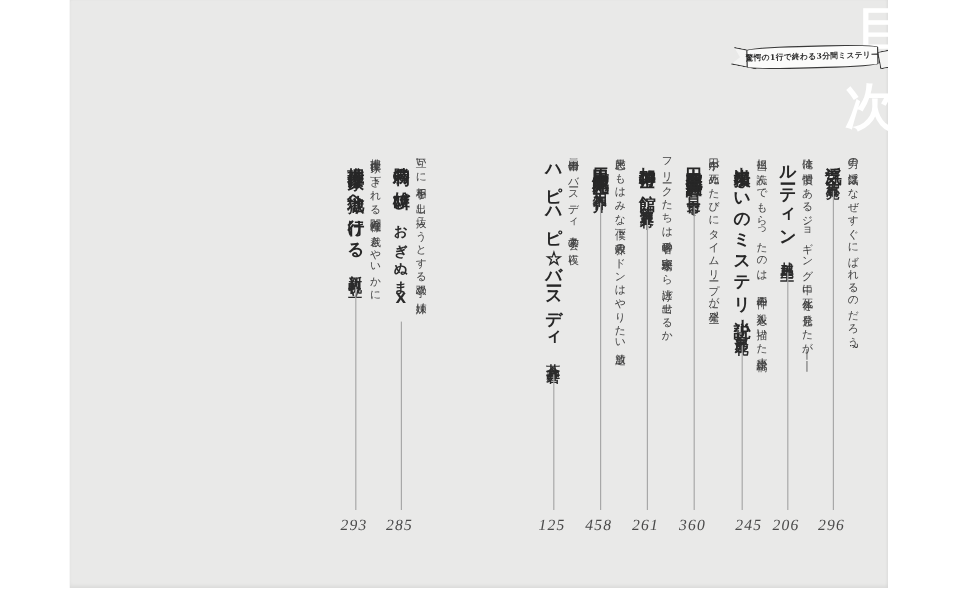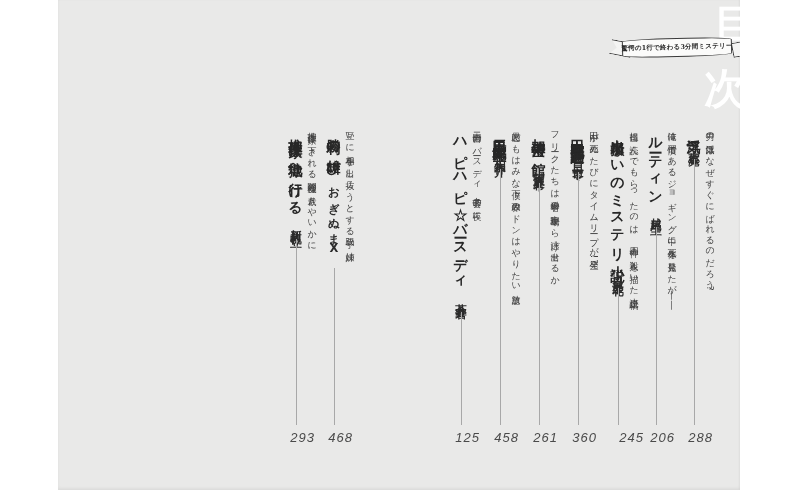--- a/index.html
+++ b/index.html
@@ -61,22 +61,22 @@
     font-size:14px; line-height:24px; letter-spacing:1.5px; color:#272727;
     white-space:nowrap;
   }
   .tcol .auth {
     font-family:"DejaVu Sans","Liberation Sans",sans-serif; font-weight:bold;
     font-size:11.5px; line-height:24px; letter-spacing:2.5px; color:#2b2b2b;
     white-space:nowrap;
   }
   .tcol .leader { flex:1 1 auto; width:1px; min-width:1px; background:#a8a8a8; align-self:center; }
   .pnum {
-    position:absolute; top:430px; width:40px; text-align:right;
-    font-family:Liberation Sans, sans-serif; font-style:italic;
+    position:absolute; top:430px; width:40px; text-align:center;
+    font-family:Liberation Serif, serif; font-style:italic;
     font-size:13px; color:#4a4a4a; letter-spacing:1px;
   }
 </style>
 </head>
 <body>
 
 <div class="page">
 
   <span class="toc-char c1">目</span>
   <span class="toc-char c2">次</span>
@@ -89,21 +89,21 @@
     </div>
   </div>
 
   <div>
     <div class="sub" style="left:644px">男の浮気はなぜすぐにばれるのだろう?</div>
     <div class="tcol" style="left:624px">
       <span class="ttl">浮気</span>
       <span class="auth">志駕晃</span>
       <span class="leader"></span>
     </div>
-    <div class="pnum" style="left:615px">288</div>
+    <div class="pnum" style="left:615px">296</div>
   </div>
 
   <div>
     <div class="sub" style="left:606px">俺は習慣であるジョギング中に死体を発見したが――</div>
     <div class="tcol" style="left:586px">
       <span class="ttl">ルーティン</span>
       <span class="auth">越尾圭</span>
       <span class="leader"></span>
     </div>
     <div class="pnum" style="left:577px">206</div>
@@ -159,21 +159,21 @@
     <div class="pnum" style="left:382px">125</div>
   </div>
 
   <div>
     <div class="sub" style="left:284px">互いに相手を出し抜こうとする双子の姉妹</div>
     <div class="tcol" style="left:264px">
       <span class="ttl">勝利の雄叫び</span>
       <span class="auth">おぎぬまX</span>
       <span class="leader"></span>
     </div>
-    <div class="pnum" style="left:255px">468</div>
+    <div class="pnum" style="left:255px">285</div>
   </div>
 
   <div>
     <div class="sub" style="left:246px">推理作家に下される閻魔様の裁きやいかに</div>
     <div class="tcol" style="left:226px">
       <span class="ttl">推理作家は地獄へ行ける</span>
       <span class="auth">新川帆立</span>
       <span class="leader"></span>
     </div>
     <div class="pnum" style="left:217px">293</div>

